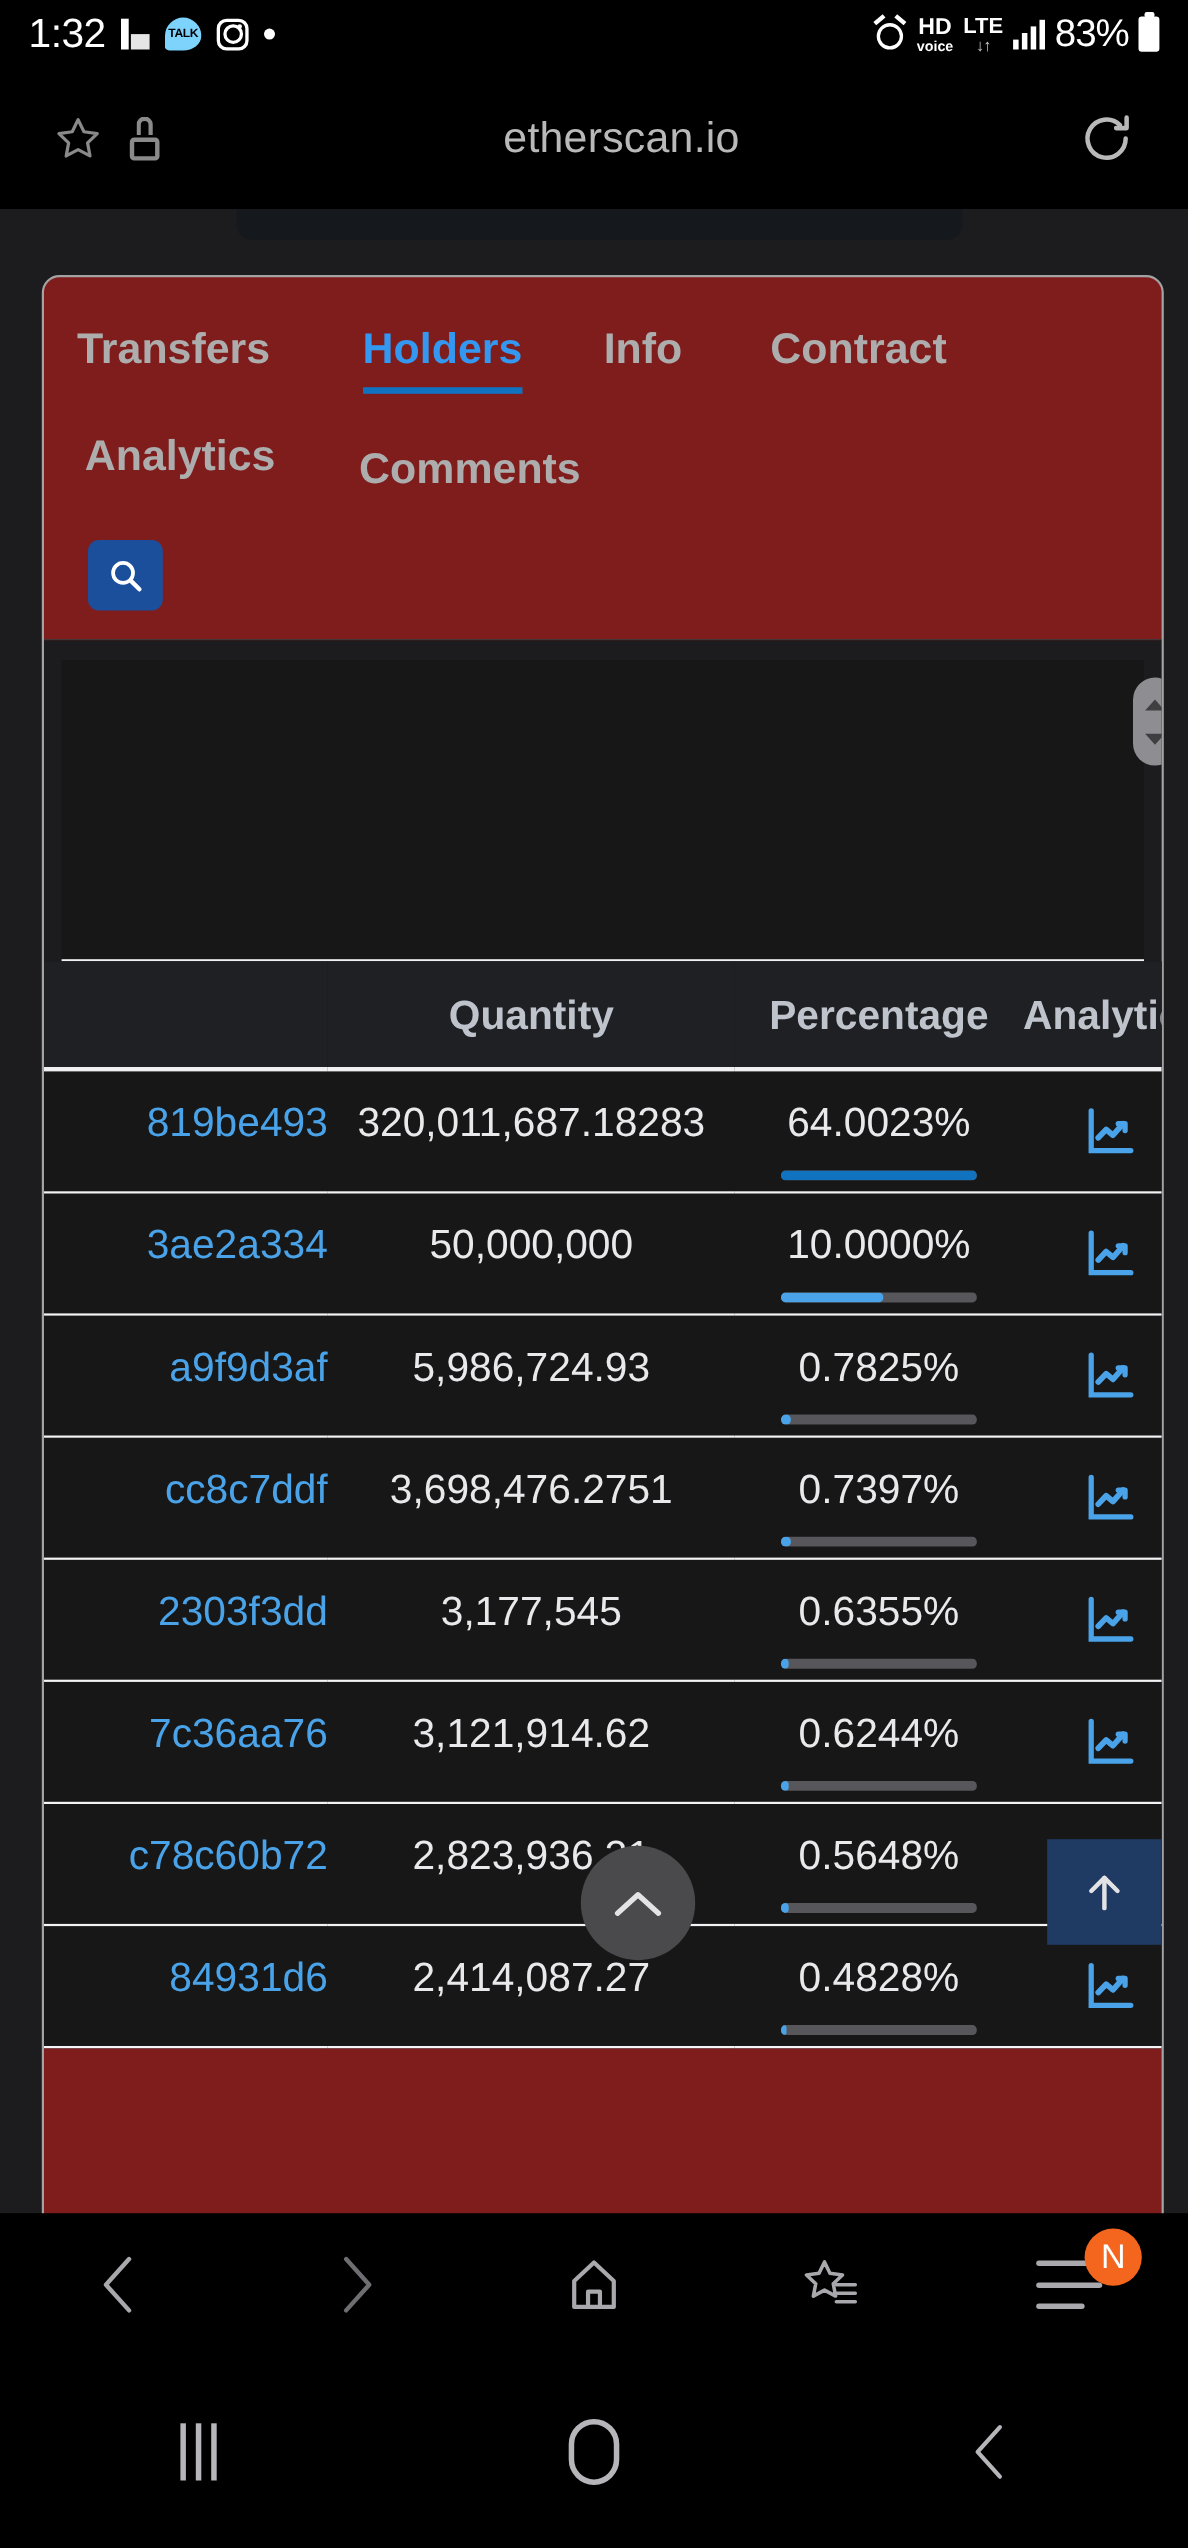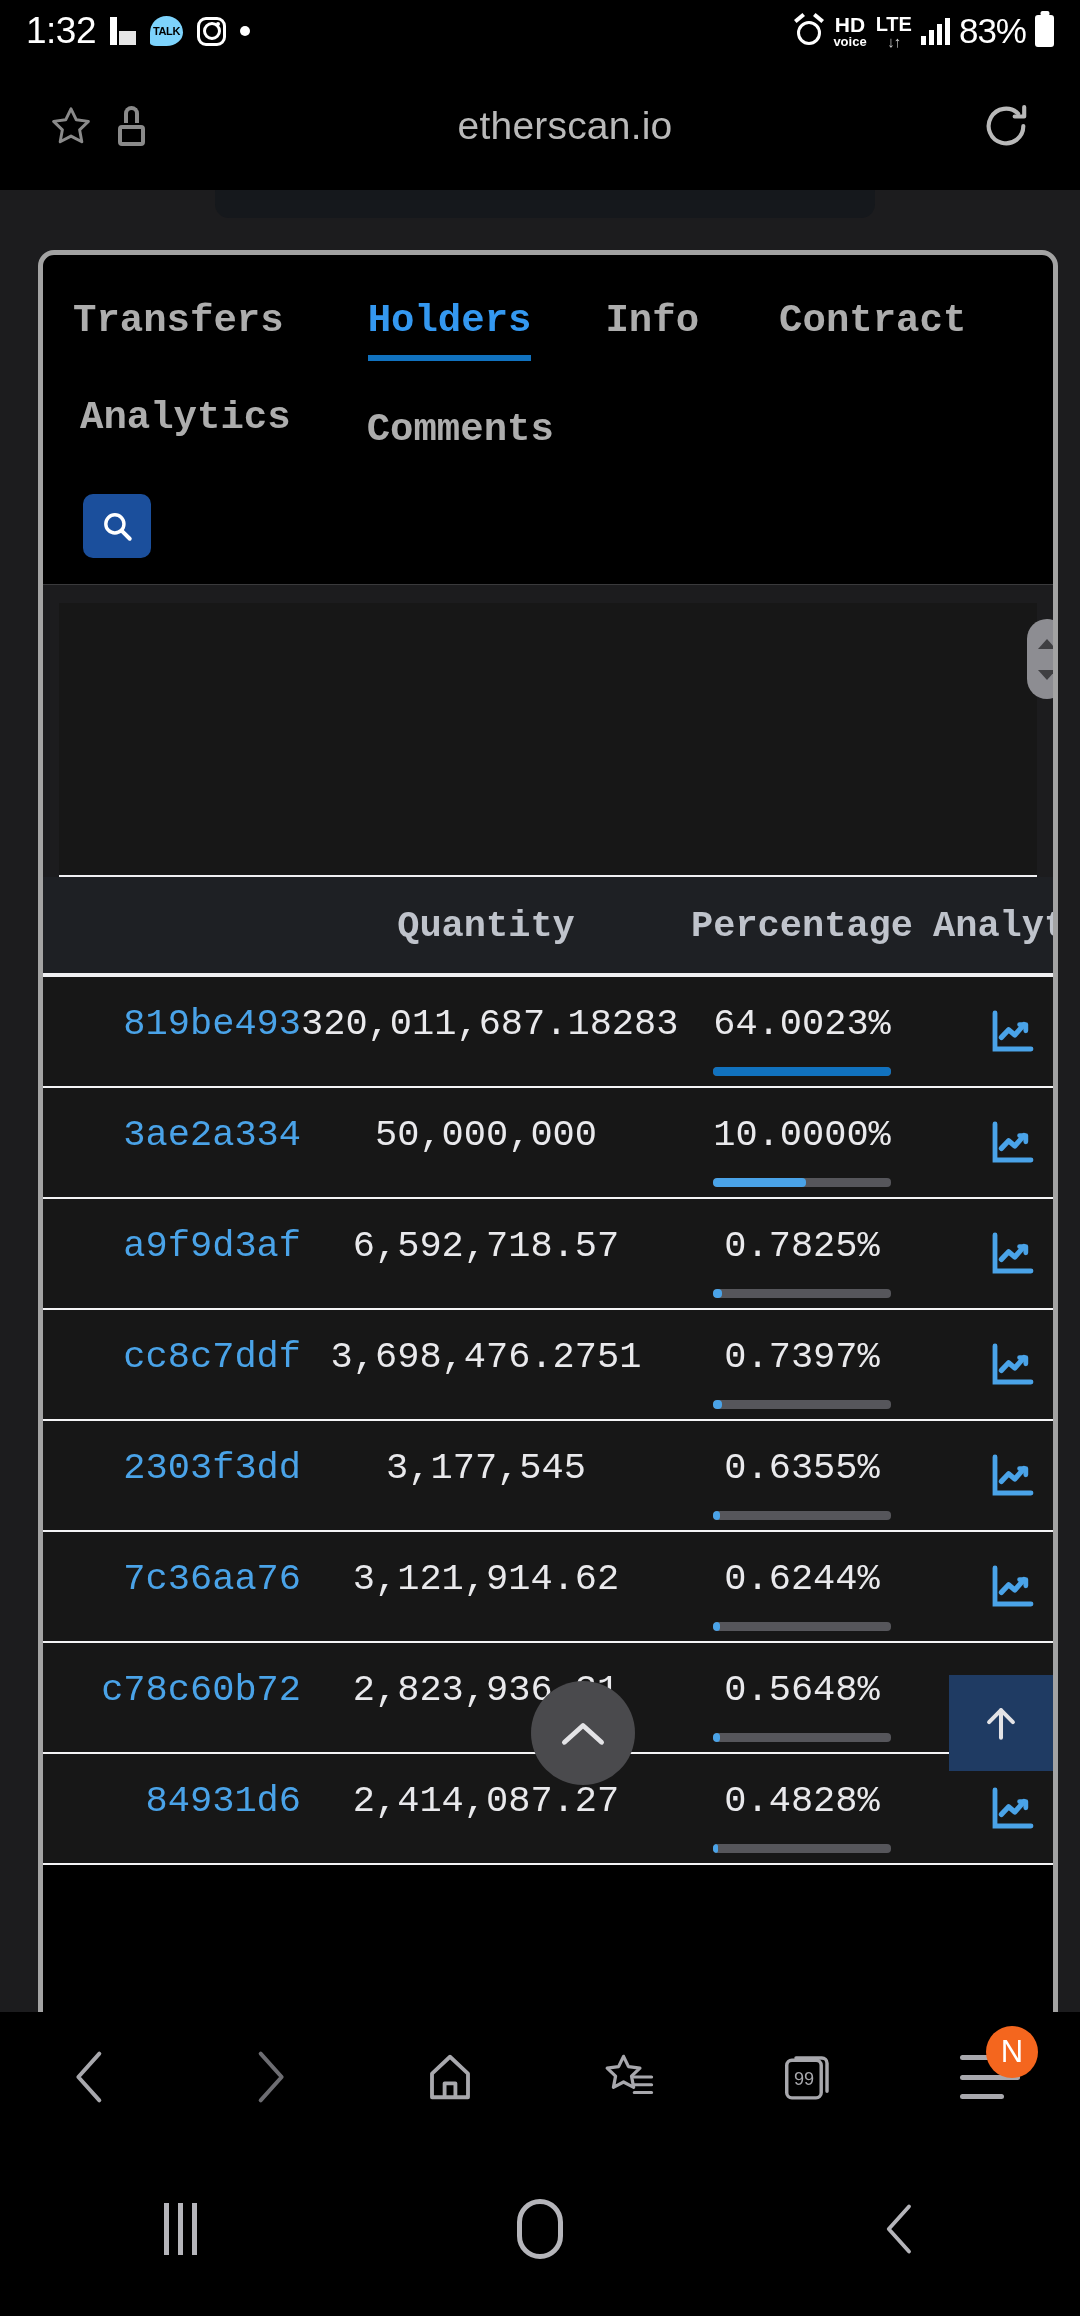--- a/index.html
+++ b/index.html
@@ -77,23 +77,22 @@
   .page {
     position:absolute; top:190px; left:0; width:1080px; height:1882px;
     background:#1c1c1e; overflow:hidden;
   }
   .prevcard {
     position:absolute; top:-12px; left:215px; width:660px; height:40px;
     background:#15181c; border-radius:14px;
   }
   .card {
     position:absolute; top:60px; left:38px; width:1020px; bottom:-40px;
-    background:#000000; border:5px solid #a3a3a3; border-radius:16px;
+    background:#7f1d1d; border:2px solid #a3a3a3; border-radius:16px;
     overflow:hidden;
-    font-family:Liberation Mono, monospace;
   }
   
   .tabs-wrap { padding:22px 0 0 0; }
   .tabrow { display:flex; align-items:center; }
   .tab {
     font-size:39px; font-weight:bold; color:#adadad;
     padding:22px 0 18px 0; position:relative; white-space:nowrap;
   }
   .tab.active { color:#3498f0; }
   .tab.active:after {
@@ -323,21 +322,21 @@
                   </div>
                 </td>
                 <td class="cell-ana"><svg class="ico-chart" viewBox="0 0 24 24">
                     <path d="M3 3v18h18" fill="none" stroke="#4aa3e8" stroke-width="2.4" stroke-linecap="round"></path>
                     <path d="M6.2 15.2l3.6-3.8 3.1 2.6 4.6-5.2" fill="none" stroke="#4aa3e8" stroke-width="2.6" stroke-linecap="round" stroke-linejoin="round"></path>
                     <path d="M18.4 8.8h-3.1M18.4 8.8v3.1" fill="none" stroke="#4aa3e8" stroke-width="2.4" stroke-linecap="round"></path>
                   </svg></td>
               </tr>
               <tr>
                 <td class="cell-addr">a9f9d3af</td>
-                <td class="cell-qty">6,592,718.57</td>
+                <td class="cell-qty">5,986,724.93</td>
                 <td class="cell-pct">
                   <div>0.7825%</div>
                   <div class="bar-track">
                     <div class="bar-fill" style="width:5%"></div>
                   </div>
                 </td>
                 <td class="cell-ana"><svg class="ico-chart" viewBox="0 0 24 24">
                     <path d="M3 3v18h18" fill="none" stroke="#4aa3e8" stroke-width="2.4" stroke-linecap="round"></path>
                     <path d="M6.2 15.2l3.6-3.8 3.1 2.6 4.6-5.2" fill="none" stroke="#4aa3e8" stroke-width="2.6" stroke-linecap="round" stroke-linejoin="round"></path>
                     <path d="M18.4 8.8h-3.1M18.4 8.8v3.1" fill="none" stroke="#4aa3e8" stroke-width="2.4" stroke-linecap="round"></path>
@@ -453,27 +452,20 @@
         <path d="M9.6 21v-6.2h4.8V21" fill="none" stroke="#a8a8ad" stroke-width="1.7" stroke-linejoin="round"></path>
       </svg>
     </div>
     <div class="bn">
       <svg width="56" height="54" viewBox="0 0 26 24">
         <path d="M10 2.4l2.3 4.8 5.3.7-3.9 3.7 1 5.2-4.7-2.5-4.7 2.5 1-5.2L2.4 7.9l5.3-.7z" fill="none" stroke="#a8a8ad" stroke-width="1.5" stroke-linejoin="round"></path>
         <path d="M15 12h8M15 15.6h8M15 19.2h8" stroke="#a8a8ad" stroke-width="1.5" stroke-linecap="round"></path>
       </svg>
     </div>
     <div class="bn">
-      <svg width="56" height="56" viewBox="0 0 26 26">
-        <rect x="2.2" y="5.2" width="16" height="17.5" rx="2.4" fill="none" stroke="#a8a8ad" stroke-width="1.6"></rect>
-        <path d="M6.5 4.2h12a2.4 2.4 0 0 1 2.4 2.4v13" fill="none" stroke="#a8a8ad" stroke-width="1.6" stroke-linecap="round"></path>
-        <text x="10.2" y="16.6" font-size="8.4" fill="#a8a8ad" text-anchor="middle" font-family="Liberation Sans, sans-serif">99</text>
-      </svg>
-    </div>
-    <div class="bn">
       <div class="hamb">
           <i></i>
           <i></i>
           <i></i>
         </div>
       <div class="badge-N">N</div>
     </div>
   </div>
 
   <div class="androidnav">

